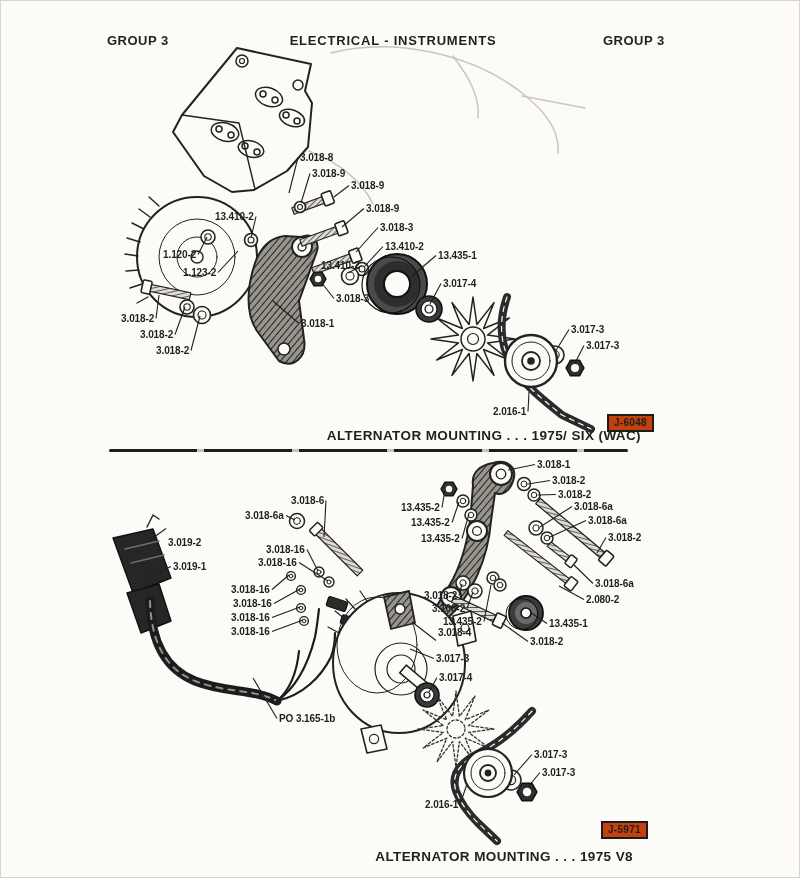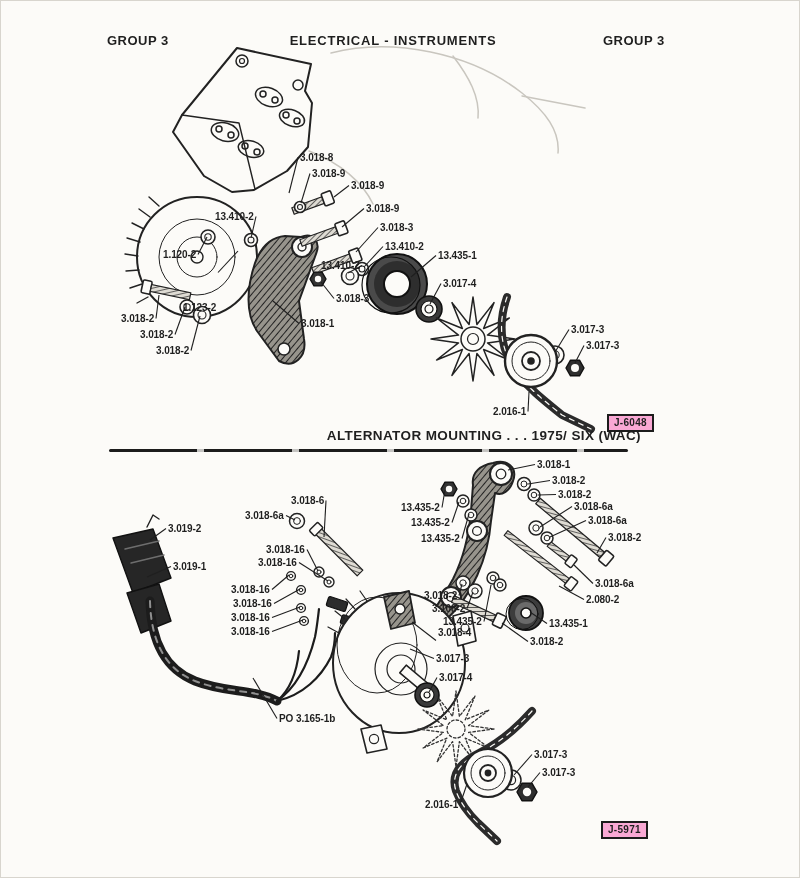--- a/index.html
+++ b/index.html
@@ -14,21 +14,21 @@
   #hdr-right{left:602px;top:32px;}
   .caption{position:absolute;font:700 13.5px/16px "Liberation Sans",sans-serif;letter-spacing:.4px;text-align:right;white-space:nowrap;}
   #caption-top{left:120px;top:427px;width:520px;}
   #caption-bottom{left:112px;top:848px;width:520px;}
   #divider{
     position:absolute;left:108px;top:448px;width:519px;height:3px;
     background:repeating-linear-gradient(90deg,#1c1c1c 0 88px,rgba(28,28,28,.25) 88px 95px);
     border-radius:2px;
   }
   .figref{
-    position:absolute;border:2px solid #1c1c1c;background:#f9a8d4;
+    position:absolute;border:2px solid #1c1c1c;background:#c2410c;
     font:700 10px/12px "Liberation Sans",sans-serif;padding:1px 5px;letter-spacing:.3px;
   }
   #figref-top{left:606px;top:413px;}
   #figref-bottom{left:600px;top:820px;}
   .lbl{
     position:absolute;font:700 10px/11px "Liberation Sans",sans-serif;
     letter-spacing:-.1px;color:#1f1f1f;white-space:nowrap;
   }
   #art-svg,#leader-svg{position:absolute;left:0;top:0;}
   #leader-svg .leader{stroke:#1f1f1f;stroke-width:1.1;}
@@ -399,21 +399,21 @@
 
   <div id="labels-layer">
       <div class="lbl" style="left: 299px; top: 151px;">3.018-8</div>
       <div class="lbl" style="left: 311px; top: 167px;">3.018-9</div>
       <div class="lbl" style="left: 350px; top: 179px;">3.018-9</div>
       <div class="lbl" style="left: 365px; top: 202px;">3.018-9</div>
       <div class="lbl" style="left: 379px; top: 221px;">3.018-3</div>
       <div class="lbl" style="left: 384px; top: 240px;">13.410-2</div>
       <div class="lbl" style="left: 214px; top: 210px;">13.410-2</div>
       <div class="lbl" style="left: 162px; top: 248px; text-align: right;">1.120-2</div>
-      <div class="lbl" style="left: 182px; top: 266px; margin-top: 35px;">1.123-2</div>
+      <div class="lbl" style="left: 182px; top: 266px;">1.123-2</div>
       <div class="lbl" style="left: 320px; top: 259px;">13.410-2</div>
       <div class="lbl" style="left: 437px; top: 249px;">13.435-1</div>
       <div class="lbl" style="left: 442px; top: 277px;">3.017-4</div>
       <div class="lbl" style="left: 335px; top: 292px;">3.018-3</div>
       <div class="lbl" style="left: 300px; top: 317px;">3.018-1</div>
       <div class="lbl" style="left: 120px; top: 312px;">3.018-2</div>
       <div class="lbl" style="left: 139px; top: 328px;">3.018-2</div>
       <div class="lbl" style="left: 155px; top: 344px;">3.018-2</div>
       <div class="lbl" style="left: 570px; top: 323px;">3.017-3</div>
       <div class="lbl" style="left: 585px; top: 339px;">3.017-3</div>
@@ -422,21 +422,21 @@
       <div class="lbl" style="left: 551px; top: 474px;">3.018-2</div>
       <div class="lbl" style="left: 557px; top: 488px;">3.018-2</div>
       <div class="lbl" style="left: 573px; top: 500px;">3.018-6a</div>
       <div class="lbl" style="left: 587px; top: 514px;">3.018-6a</div>
       <div class="lbl" style="left: 607px; top: 531px;">3.018-2</div>
       <div class="lbl" style="left: 400px; top: 501px;">13.435-2</div>
       <div class="lbl" style="left: 410px; top: 516px;">13.435-2</div>
       <div class="lbl" style="left: 420px; top: 532px;">13.435-2</div>
       <div class="lbl" style="left: 290px; top: 494px;">3.018-6</div>
       <div class="lbl" style="left: 244px; top: 509px;">3.018-6a</div>
-      <div class="lbl" style="left: 167px; top: 522px;">3.019-2</div>
+      <div class="lbl" style="left: 167px; top: 536px;">3.019-2</div>
       <div class="lbl" style="left: 172px; top: 560px;">3.019-1</div>
       <div class="lbl" style="left: 265px; top: 543px;">3.018-16</div>
       <div class="lbl" style="left: 257px; top: 556px;">3.018-16</div>
       <div class="lbl" style="left: 230px; top: 583px;">3.018-16</div>
       <div class="lbl" style="left: 232px; top: 597px;">3.018-16</div>
       <div class="lbl" style="left: 230px; top: 611px;">3.018-16</div>
       <div class="lbl" style="left: 230px; top: 625px;">3.018-16</div>
       <div class="lbl" style="left: 423px; top: 589px;">3.018-2</div>
       <div class="lbl" style="left: 431px; top: 602px;">3.108-2</div>
       <div class="lbl" style="left: 442px; top: 615px;">13.435-2</div>
@@ -452,17 +452,18 @@
       <div class="lbl" style="left: 424px; top: 798px;">2.016-1</div>
       <div class="lbl" style="left: 278px; top: 712px;">PO 3.165-1b</div>
     </div>
 
   <div class="hdr" id="hdr-left">GROUP 3</div>
   <div class="hdr" id="hdr-center">ELECTRICAL - INSTRUMENTS</div>
   <div class="hdr" id="hdr-right">GROUP 3</div>
 
   <div class="caption" id="caption-top">ALTERNATOR MOUNTING . . . 1975/ SIX (WAC)</div>
   <div id="divider"></div>
+  <div class="caption" id="caption-bottom">ALTERNATOR MOUNTING . . . 1975 V8</div>
 
   <div class="figref" id="figref-top">J-6048</div>
   <div class="figref" id="figref-bottom">J-5971</div>
 
 </div>
 
 </body></html>

